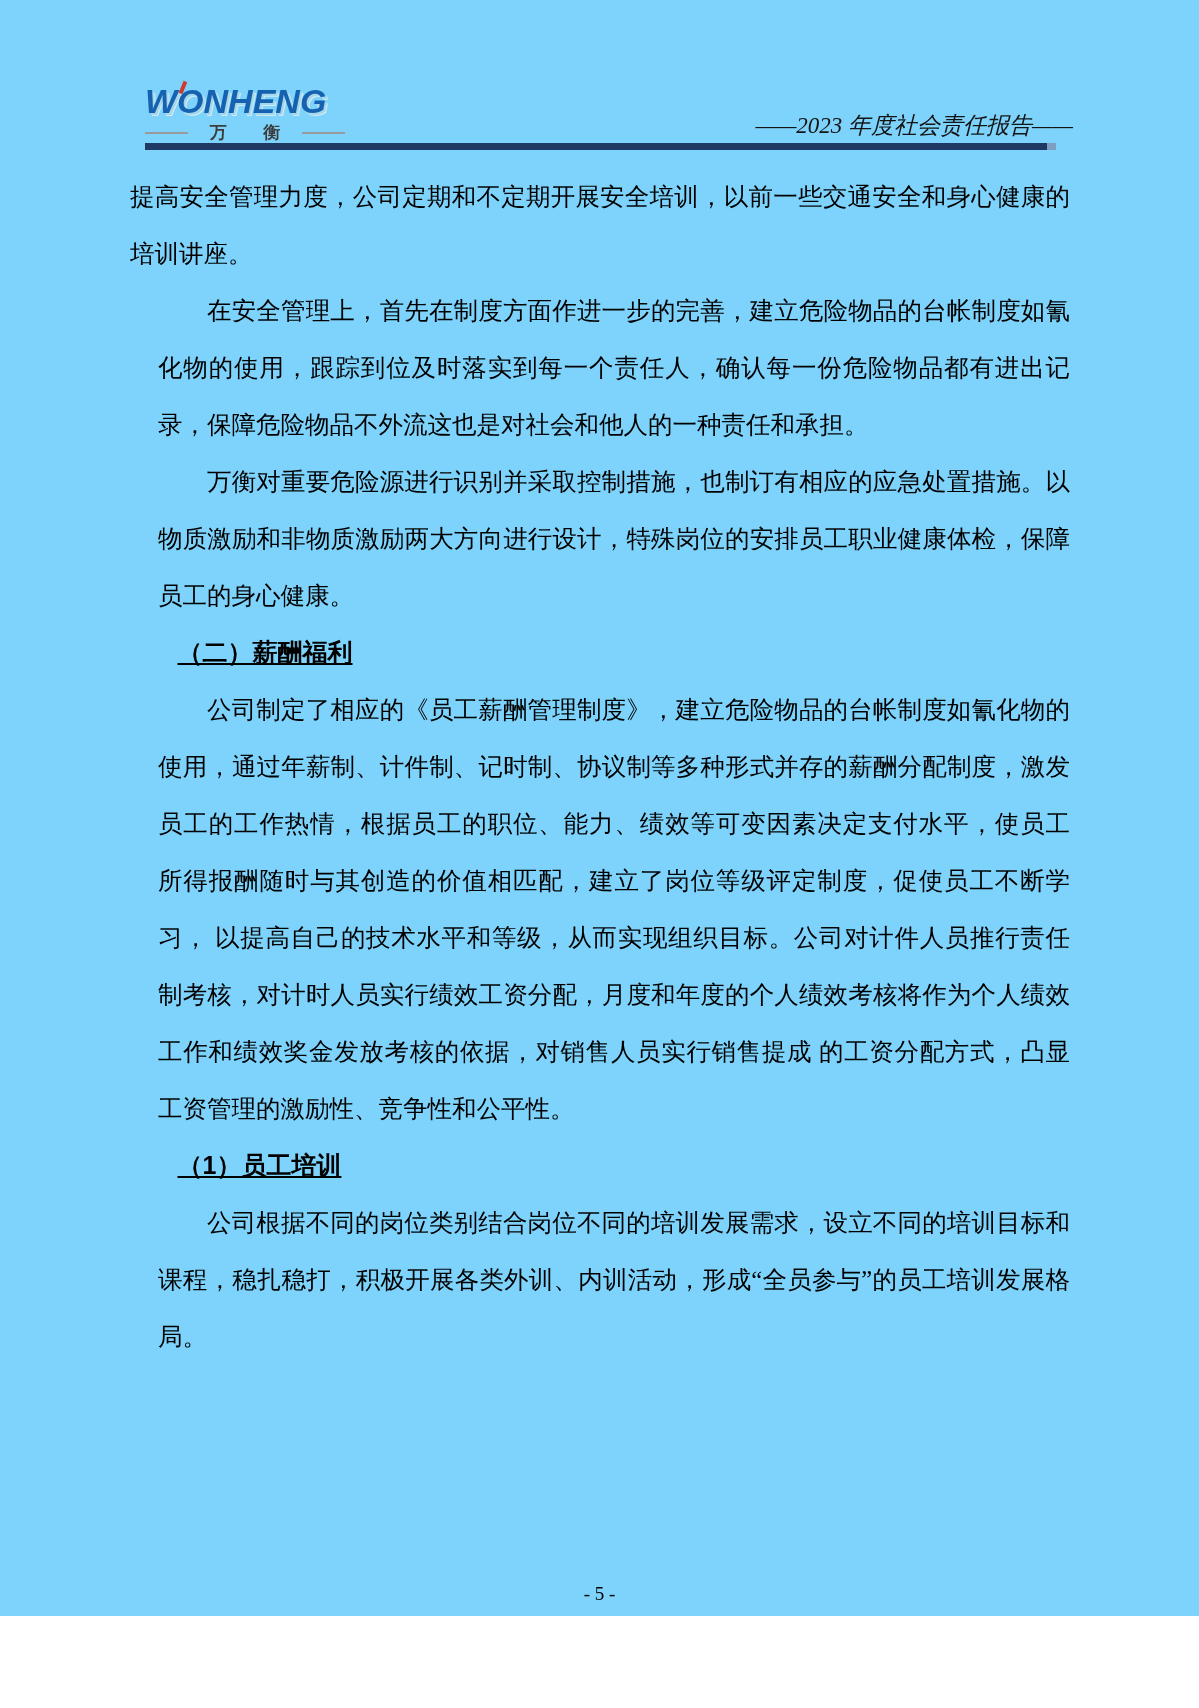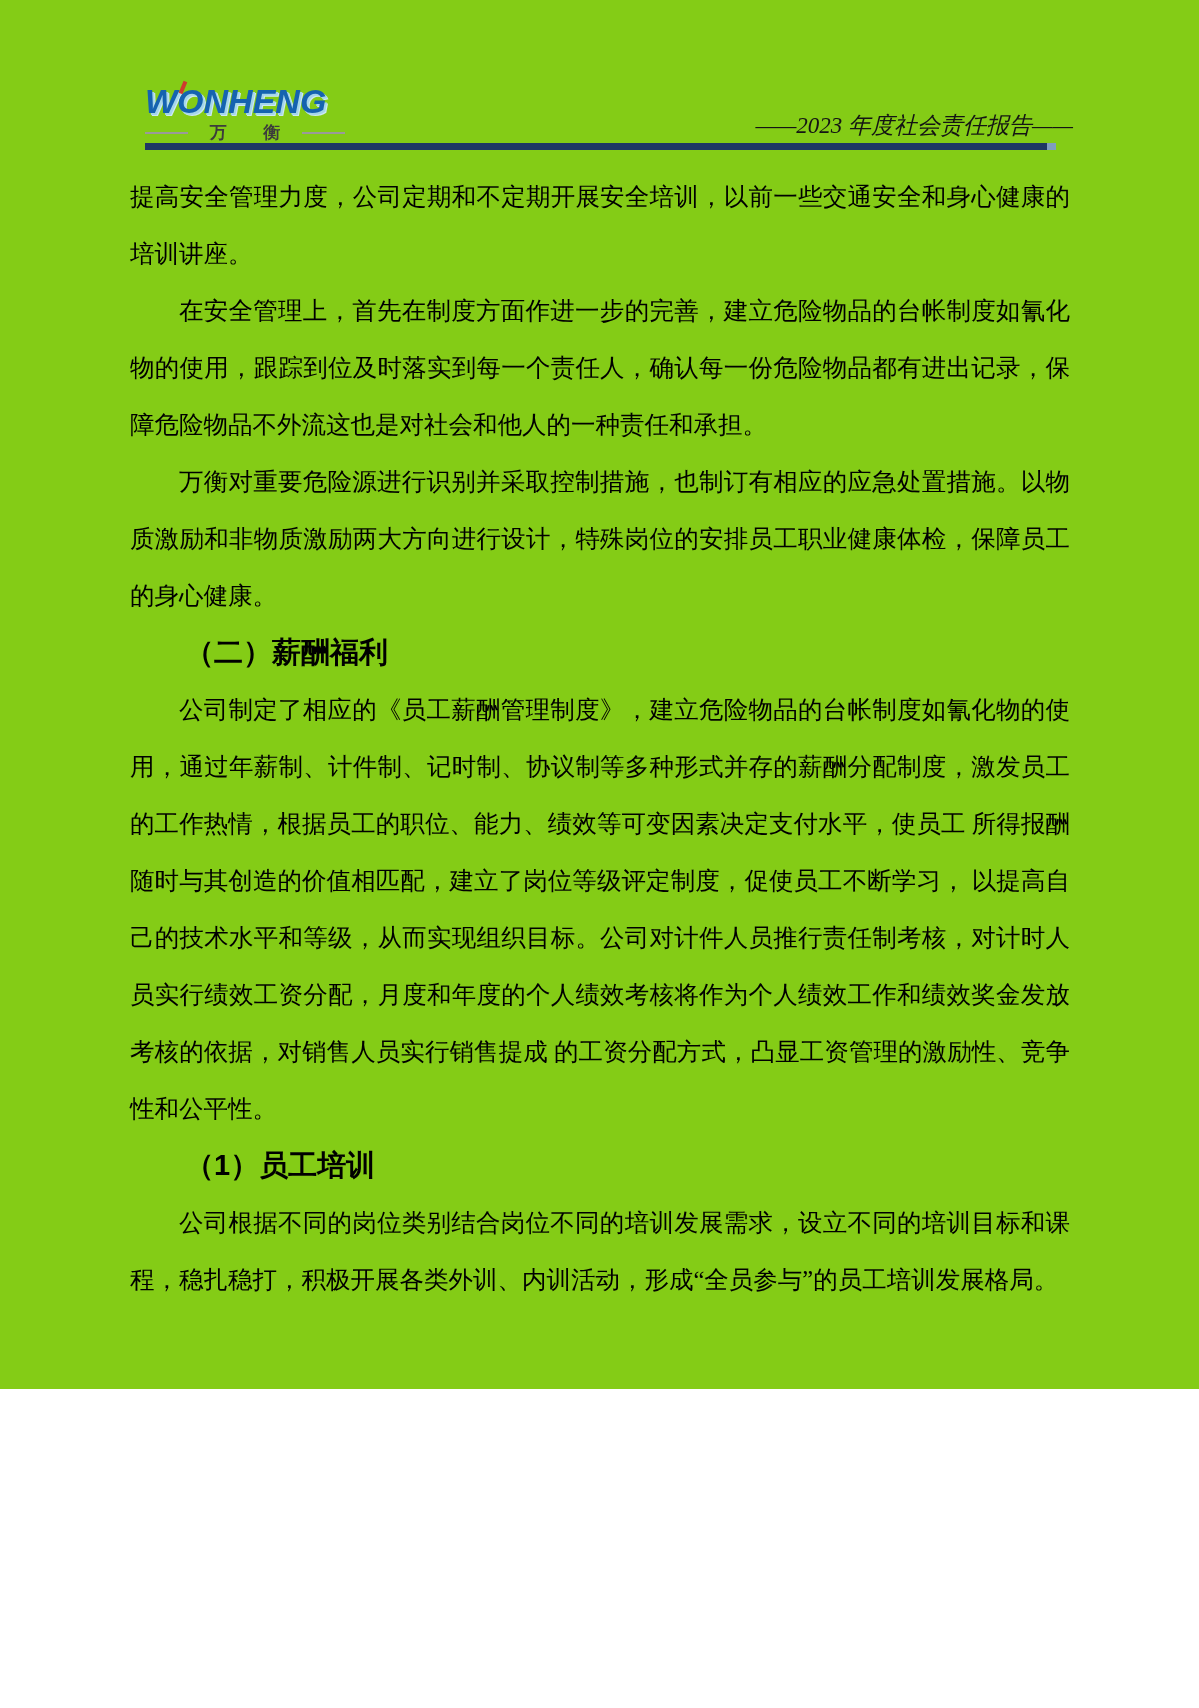--- a/index.html
+++ b/index.html
@@ -1,20 +1,20 @@
 <!DOCTYPE html>
 <html><head>
 <meta charset="utf-8">
 <style>
   html, body { margin: 0; padding: 0; background: #ffffff; }
   .page {
     position: relative;
     width: 1199px;
-    height: 1389px;
-    background: #84cc16;
+    height: 1616px;
+    background: #7dd3fc;
     overflow: hidden;
     font-family: "Liberation Serif", "DejaVu Serif", serif;
     color: #000;
   }
 
   
   .header { position: absolute; top: 0; left: 0; width: 100%; height: 160px; }
 
   .logo { position: absolute; left: 145px; top: 84px; width: 210px; }
   .logo-brand {
@@ -89,28 +89,29 @@
     position: absolute;
     left: 130px;
     top: 168px;
     width: 940px;
     font-size: 24.5px;
     line-height: 57px;
     text-align: justify;
     text-justify: inter-character;
   }
   .content p { margin: 0; }
-  p.body { text-indent: 2em; }
+  p.body { text-indent: 2em; margin-left: 28px; }
   p.body-noindent { text-indent: 0; }
   p.body-indent3 { text-indent: 3em; }
   p.heading {
     font-family: "Liberation Sans", "DejaVu Sans", sans-serif;
     font-weight: bold;
-    font-size: 29px;
+    font-size: 25px;
     text-indent: 1.9em;
+    text-decoration: underline;
   }
 
   
   .footer {
     position: absolute;
     top: 1583px;
     left: 0;
     width: 100%;
     text-align: center;
     font-size: 19px;

